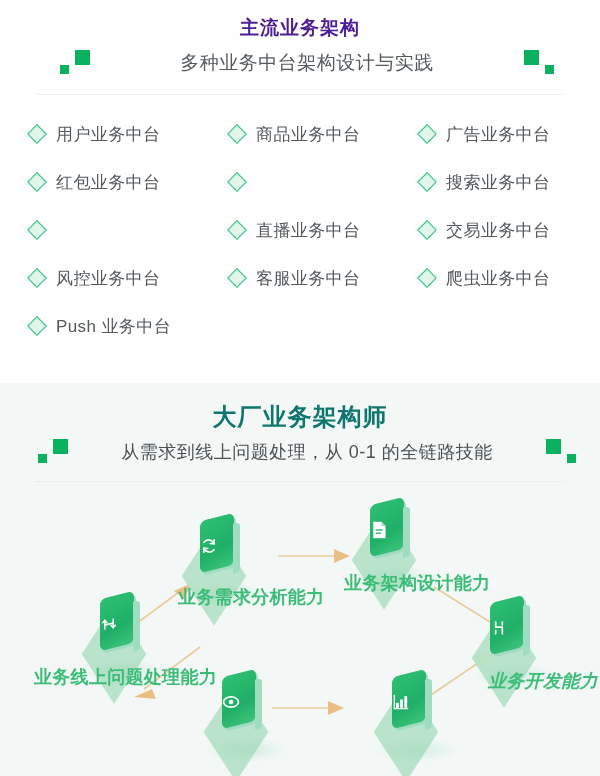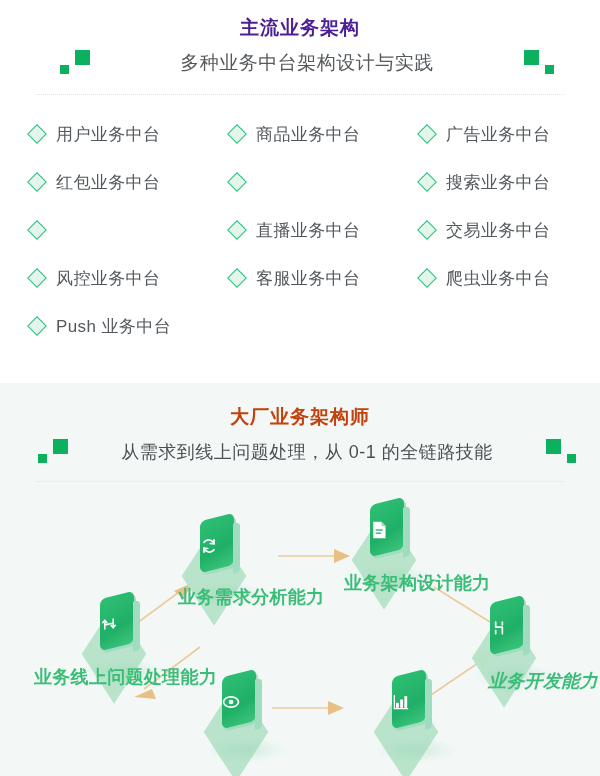--- a/index.html
+++ b/index.html
@@ -106,21 +106,21 @@
   }
 
   
   .section-skill {
     position: relative;
     width: 600px;
     height: 393px;
     background: #f3f8f7;
     box-sizing: border-box;
   }
-  .section-skill .head-title { color: #c2410c; font-size: 19px; padding-top: 2px;}
+  .section-skill .head-title { color: #0f766e; font-size: 24px; padding-top: 2px;}
   .section-skill .head-block { padding-top: 18px; }
   .section-skill .head-sub   { color: #4b5054; font-size: 18px; }
   .section-skill .deco.left  { left: 24px; }
   .section-skill .deco.right { right: 24px; }
   .section-skill .dot-divider { margin-top: 12px; border-top-color: #dfe6e4; }
 
   
   .diagram {
     position: relative;
     width: 600px;

